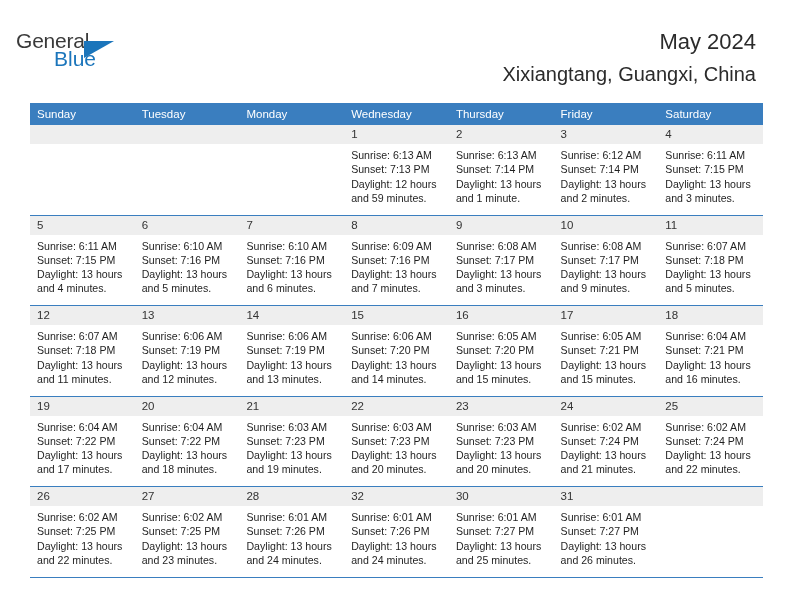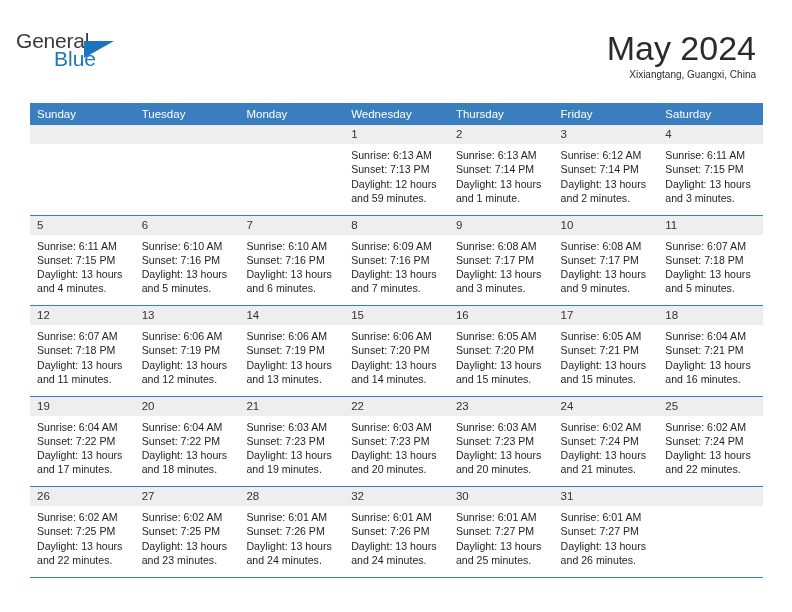--- a/index.html
+++ b/index.html
@@ -48,29 +48,29 @@
     position: absolute;
     left: 68px;
     top: 11px;
     width: 0;
     height: 0;
     border-left: 30px solid #1b75bb;
     border-bottom: 17px solid transparent;
   }
   .titleblock { text-align: right; }
   .cal-title {
-    font-size: 34px;
+    font-size: 22px;
     font-weight: normal;
     color: #2b2b2b;
     line-height: 1.1;
   }
   .cal-sub {
-    font-size: 10px;
+    font-size: 20px;
     color: #2b2b2b;
-    margin-top: 2px;
+    margin-top: 9px;
   }
 
   
   .calendar {
     position: absolute;
     left: 30px;
     top: 103px;
     width: 733px;
   }
   .weekhead {

